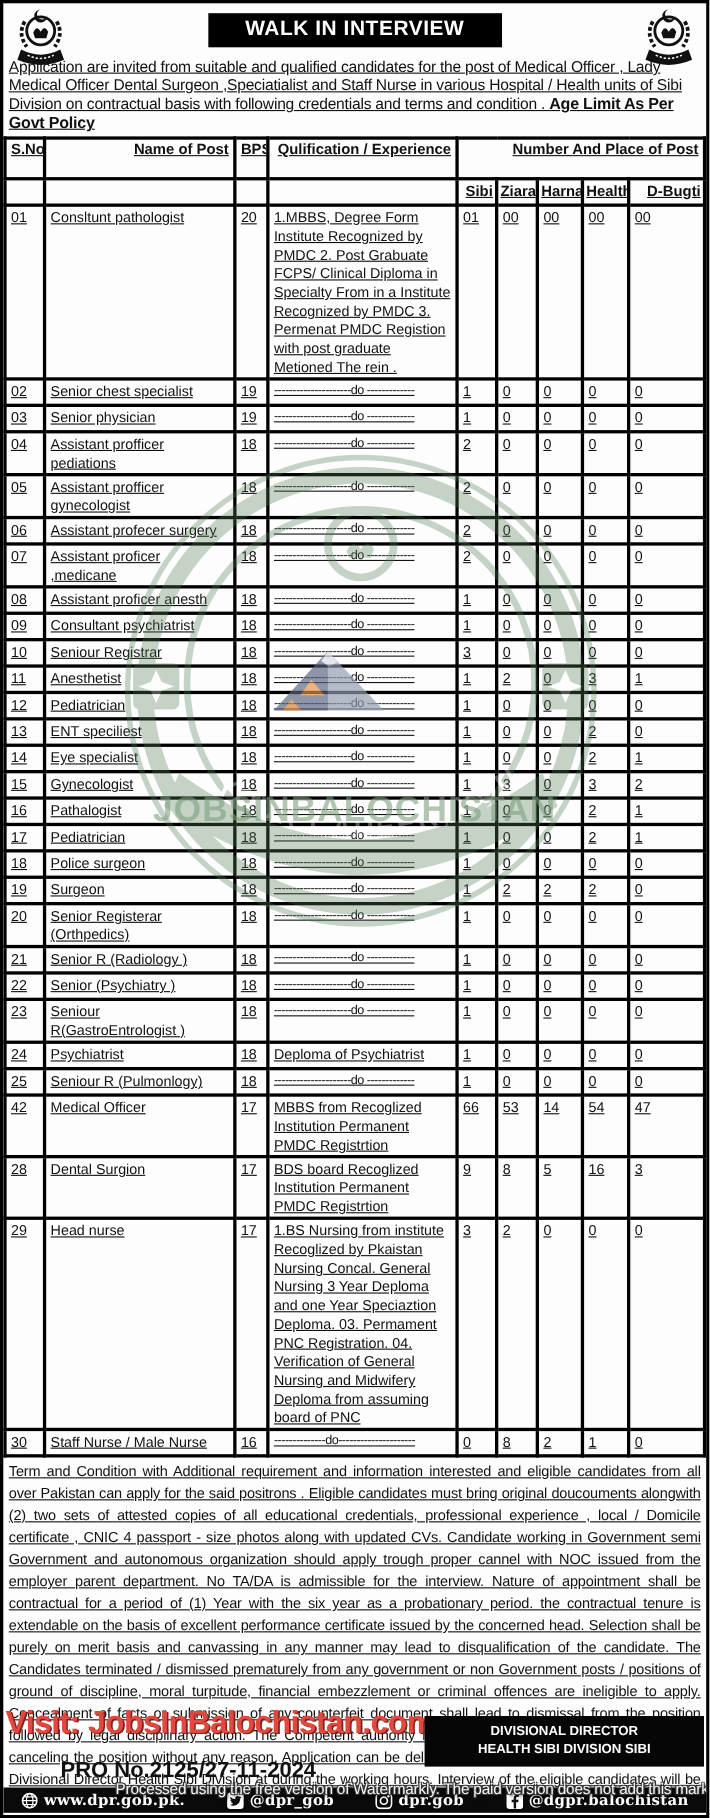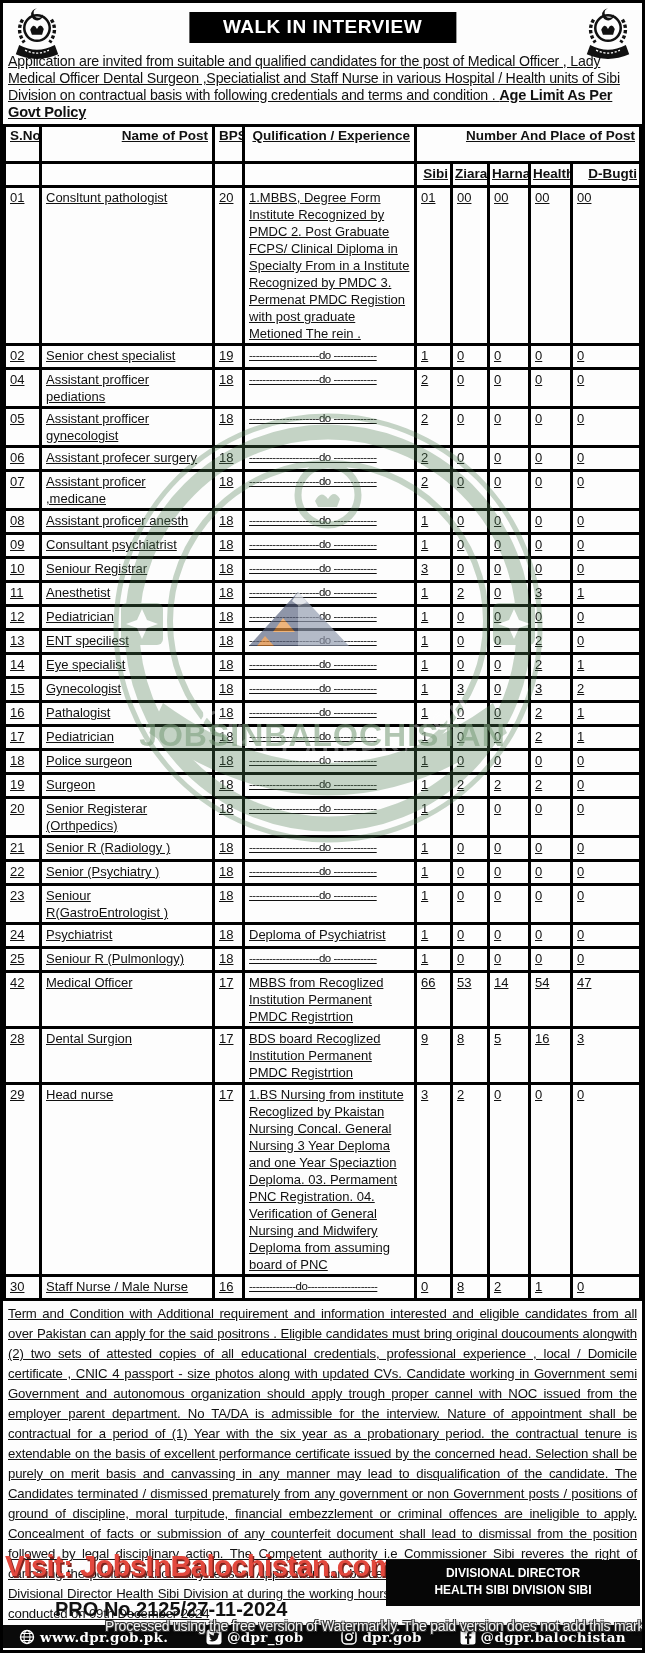--- a/index.html
+++ b/index.html
@@ -176,20 +176,31 @@
           <td class="c-qual">1.MBBS, Degree Form Institute  Recognized by PMDC 2. Post Grabuate FCPS/ Clinical Diploma in Specialty From in a Institute Recognized by PMDC 3. Permenat PMDC Registion with post graduate Metioned The rein .</td>
           <td class="c-num">01</td>
           <td class="c-num">00</td>
           <td class="c-num">00</td>
           <td class="c-num">00</td>
           <td class="c-num">00</td>
         </tr>
         <tr>
           <td class="c-sno">02</td>
           <td class="c-post">Senior chest specialist</td>
+          <td class="c-bps">19</td>
+          <td class="c-qual dashes">---------------------do  -------------</td>
+          <td class="c-num">1</td>
+          <td class="c-num">0</td>
+          <td class="c-num">0</td>
+          <td class="c-num">0</td>
+          <td class="c-num">0</td>
+        </tr>
+        <tr>
+          <td class="c-sno">03</td>
+          <td class="c-post">Senior  physician</td>
           <td class="c-bps">19</td>
           <td class="c-qual dashes">---------------------do  -------------</td>
           <td class="c-num">1</td>
           <td class="c-num">0</td>
           <td class="c-num">0</td>
           <td class="c-num">0</td>
           <td class="c-num">0</td>
         </tr>
         <tr>
           <td class="c-sno">04</td>

